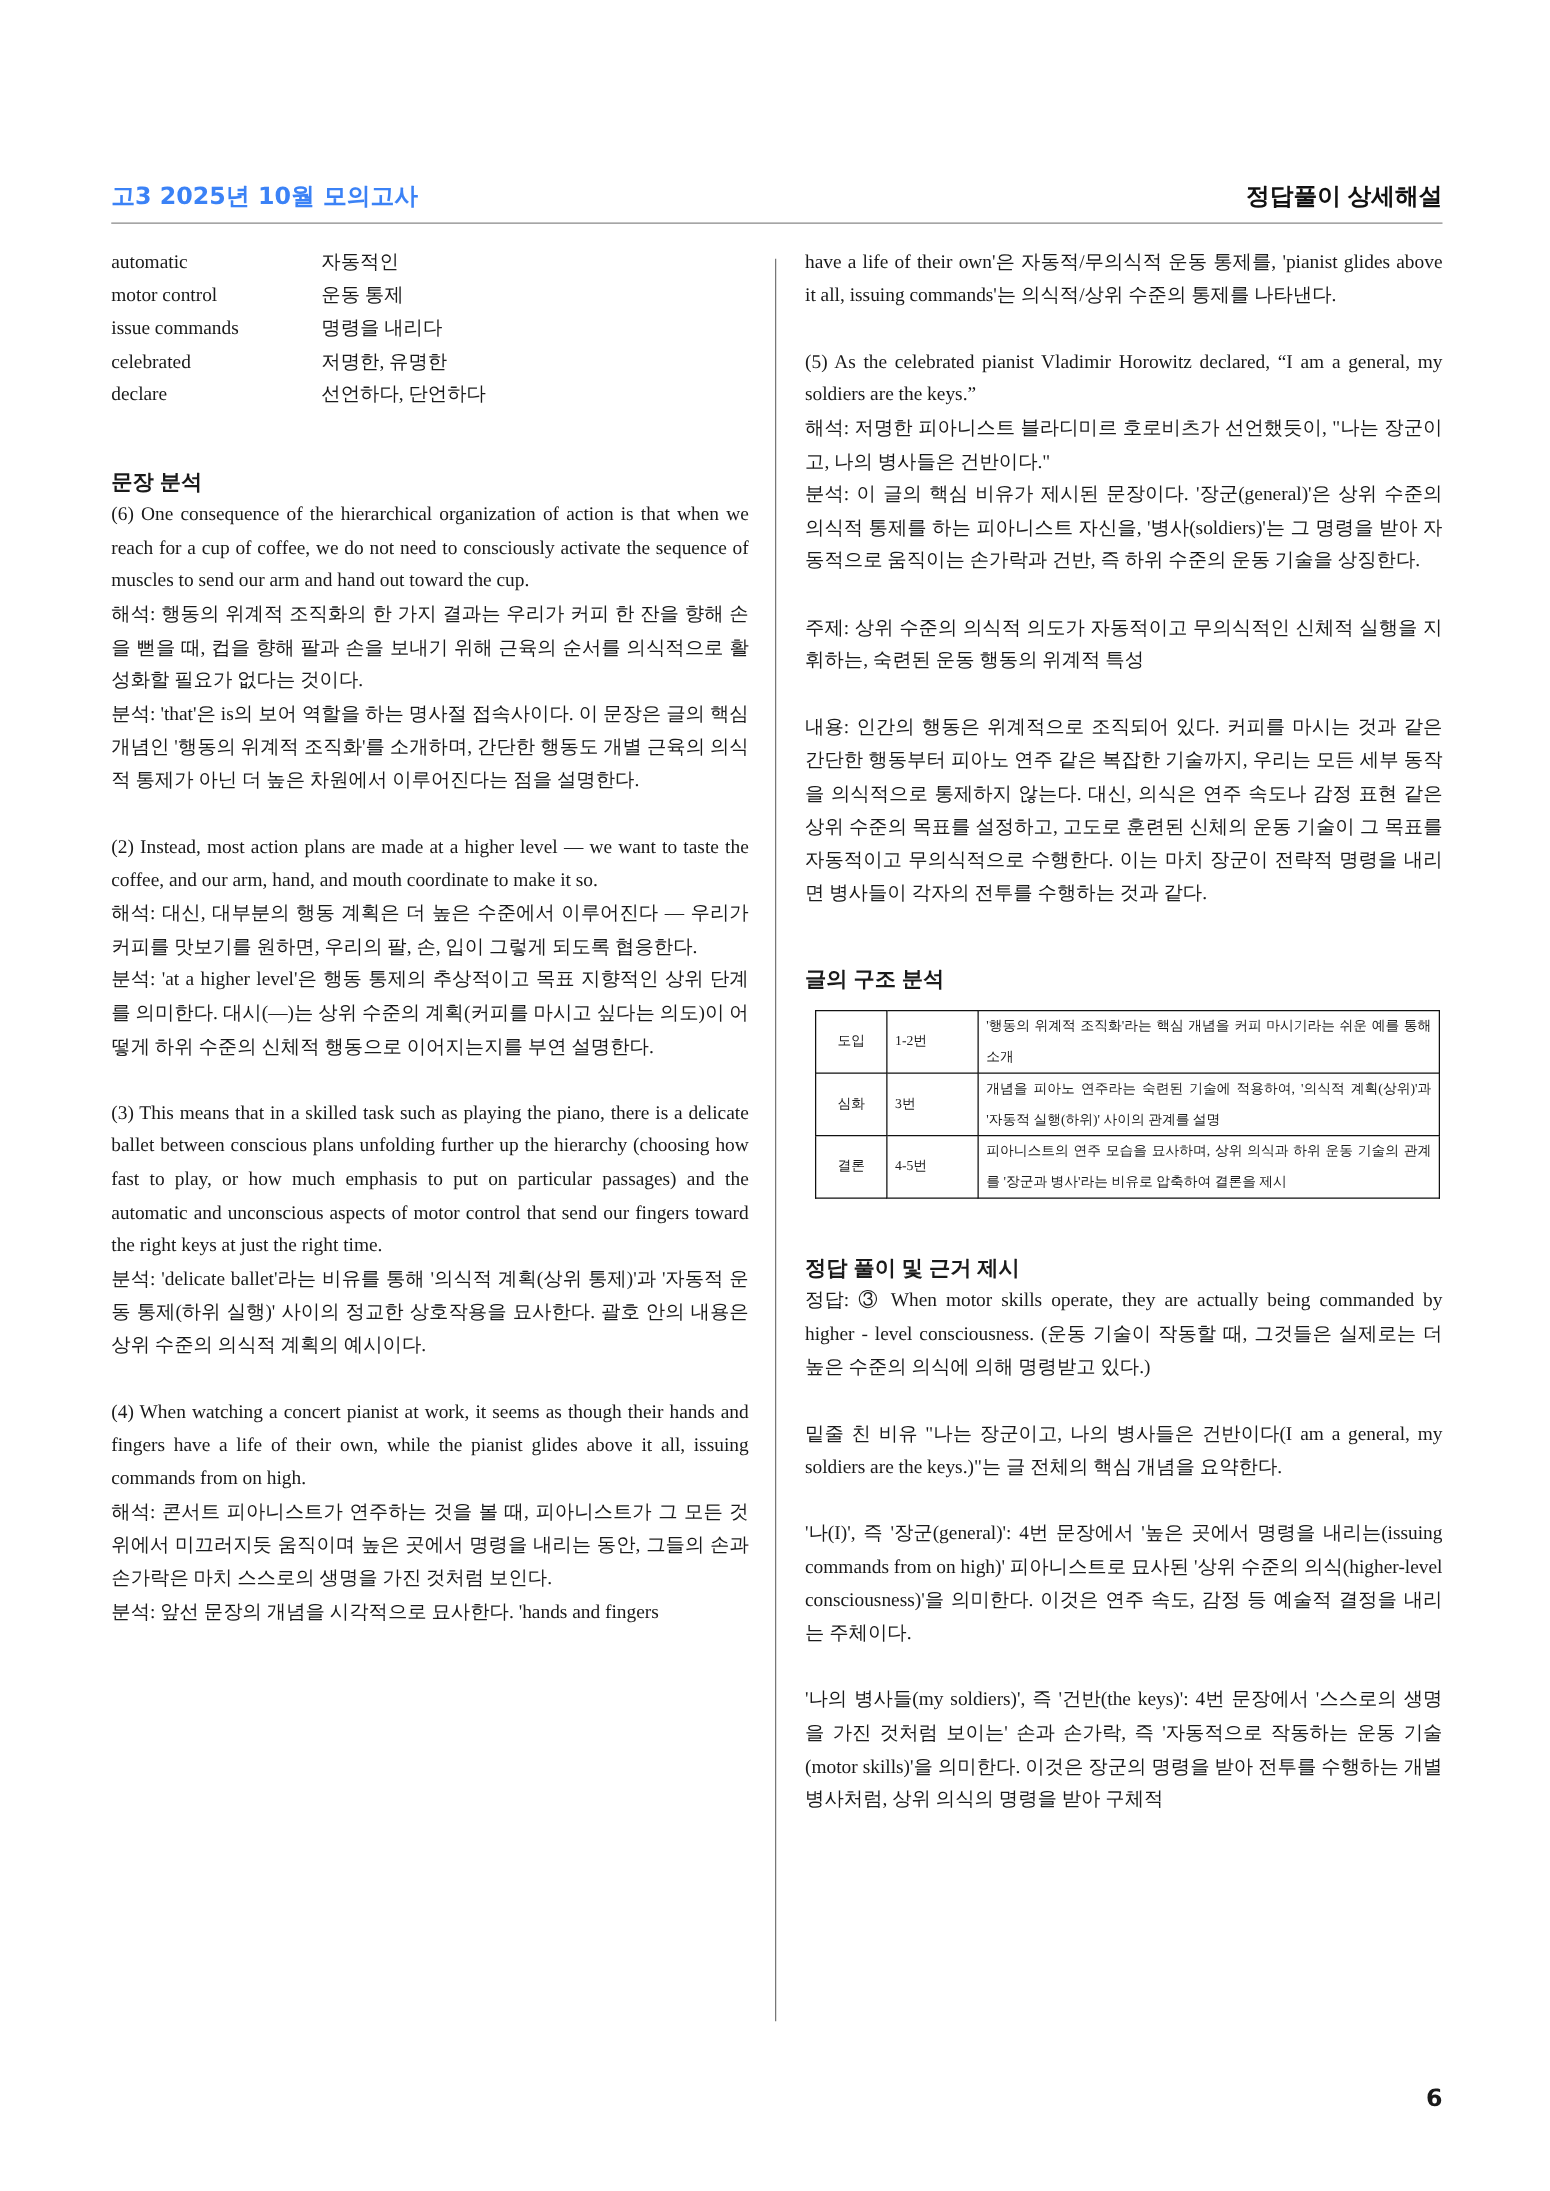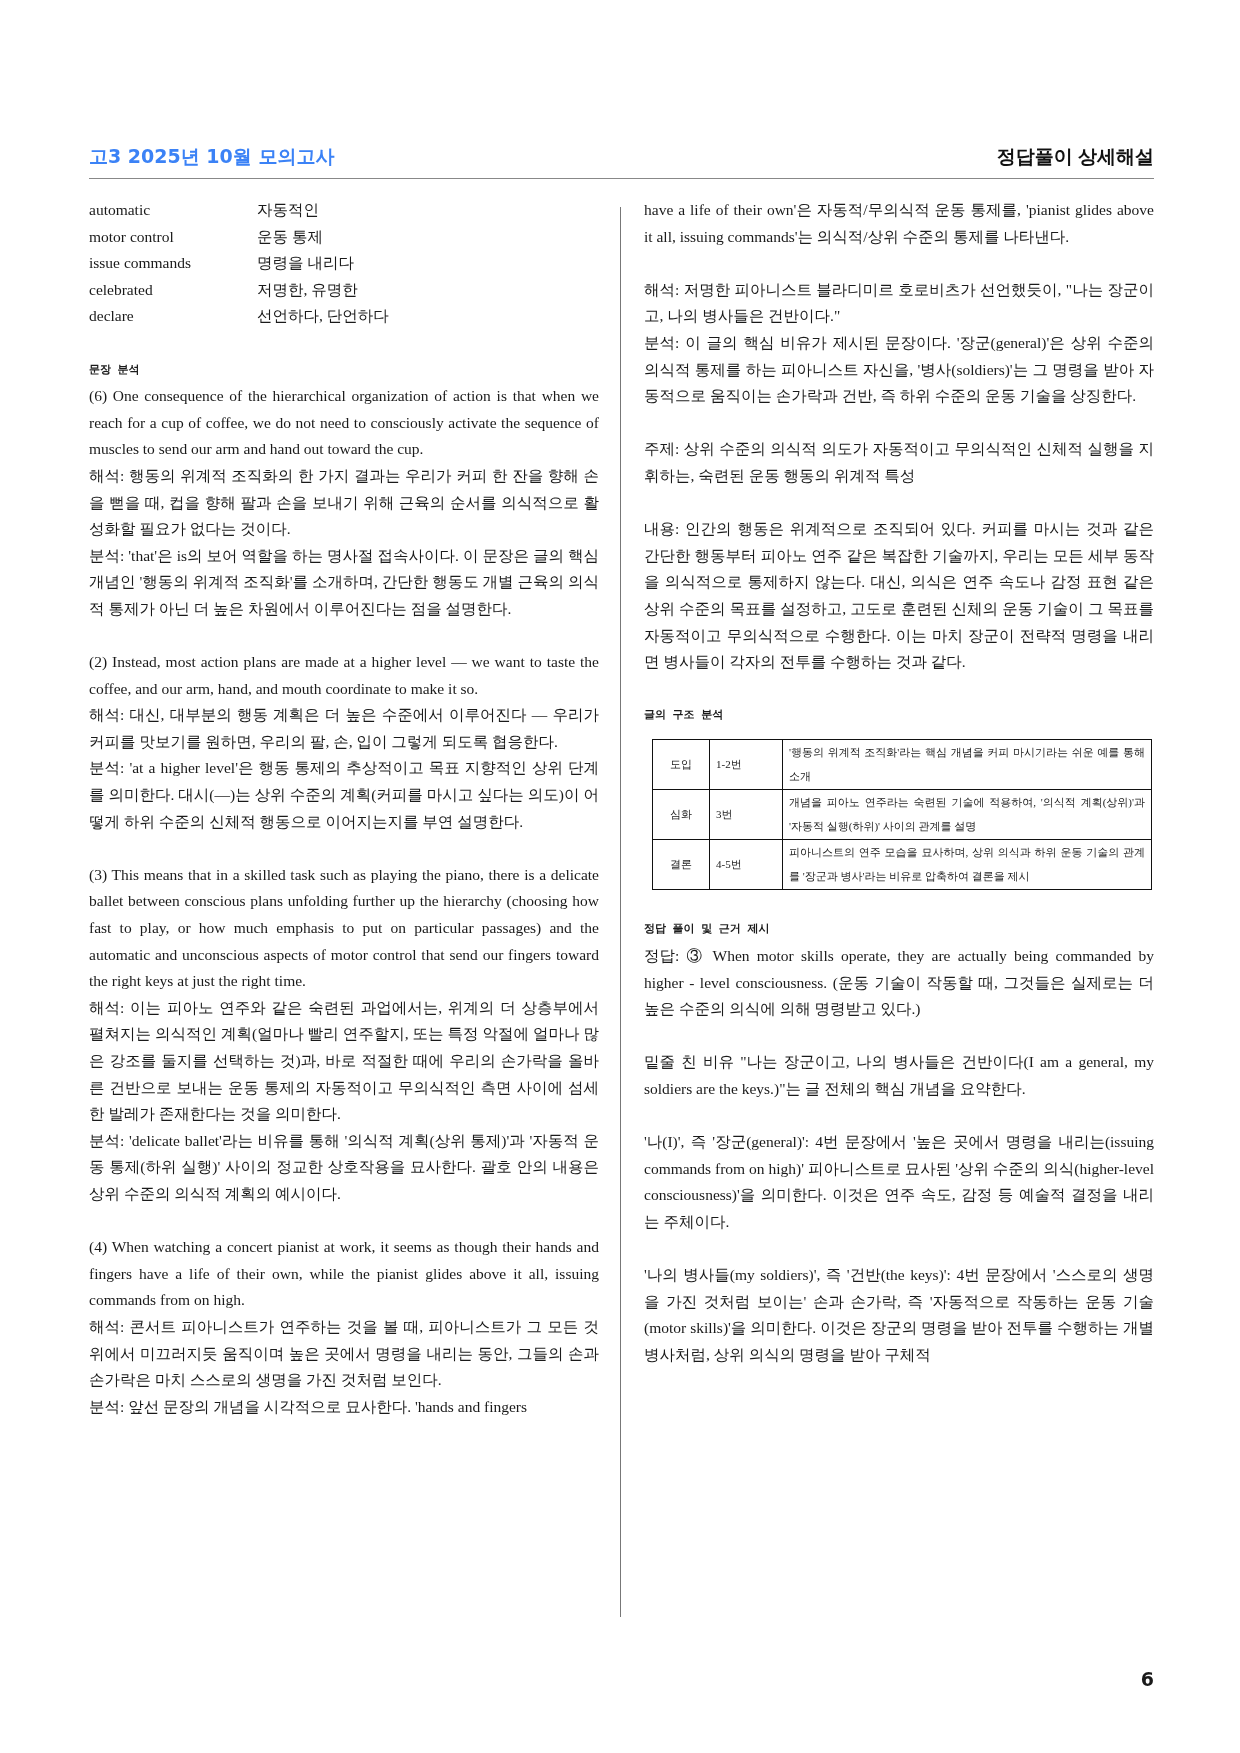--- a/index.html
+++ b/index.html
@@ -9,21 +9,21 @@
     .header-right { position: absolute; right: 0; top: 4px; font-family: Liberation Sans, sans-serif; font-weight: bold; font-size: 19px; color: #111; }
     .header-rule { position: absolute; left: 89px; top: 178px; width: 1065px; height: 1px; background: #888; }
     .col-divider { position: absolute; left: 620px; top: 207px; width: 1px; height: 1410px; background: #777; }
     .col { position: absolute; top: 197px; width: 510px; font-family: "Liberation Serif", "DejaVu Serif", serif; font-size: 15.5px; line-height: 26.6px; text-align: justify; }
     .col-left { left: 89px; }
     .col-right { left: 644px; }
     .p { margin: 0; }
     .gap { height: 26.6px; }
     .vocab-row { display: flex; }
     .vocab-en { width: 168px; }
-    .sec-title { font-family: Liberation Mono, monospace; font-weight: bold; font-size: 11px; margin-top: 0; }
+    .sec-title { font-family: Liberation Sans, sans-serif; font-weight: bold; font-size: 17px; margin-top: 16px; }
     table.struct { border-collapse: collapse; width: 500px; margin-left: 8px; margin-top: 10px; font-size: 11px; line-height: 24.5px; }
     table.struct td { border: 1.5px solid #111; padding: 0 6px; vertical-align: middle; }
     table.struct td.c1 { width: 44px; text-align: center; }
     table.struct td.c2 { width: 60px; }
     table.struct td.c3 { text-align: justify; }
     .page-num { position: absolute; right: 86px; top: 1668px; font-family: "DejaVu Sans", sans-serif; font-weight: bold; font-size: 19px; }
   </style>
 </head>
 <body>
 
@@ -64,33 +64,33 @@
   <p class="p">해석: 행동의 위계적 조직화의 한 가지 결과는 우리가 커피 한 잔을 향해 손을 뻗을 때, 컵을 향해 팔과 손을 보내기 위해 근육의 순서를 의식적으로 활성화할 필요가 없다는 것이다.</p>
   <p class="p">분석: 'that'은 is의 보어 역할을 하는 명사절 접속사이다. 이 문장은 글의 핵심 개념인 '행동의 위계적 조직화'를 소개하며, 간단한 행동도 개별 근육의 의식적 통제가 아닌 더 높은 차원에서 이루어진다는 점을 설명한다.</p>
   <div class="gap"></div>
 
   <p class="p">(2) Instead, most action plans are made at a higher level — we want to taste the coffee, and our arm, hand, and mouth coordinate to make it so.</p>
   <p class="p">해석: 대신, 대부분의 행동 계획은 더 높은 수준에서 이루어진다 — 우리가 커피를 맛보기를 원하면, 우리의 팔, 손, 입이 그렇게 되도록 협응한다.</p>
   <p class="p">분석: 'at a higher level'은 행동 통제의 추상적이고 목표 지향적인 상위 단계를 의미한다. 대시(—)는 상위 수준의 계획(커피를 마시고 싶다는 의도)이 어떻게 하위 수준의 신체적 행동으로 이어지는지를 부연 설명한다.</p>
   <div class="gap"></div>
 
   <p class="p">(3) This means that in a skilled task such as playing the piano, there is a delicate ballet between conscious plans unfolding further up the hierarchy (choosing how fast to play, or how much emphasis to put on particular passages) and the automatic and unconscious aspects of motor control that send our fingers toward the right keys at just the right time.</p>
-  <p class="p">해석: 이는 피아노 연주와 같은 숙련된 과업에서는, 위계의 더 상층부에서 펼쳐지는 의식적인 계획(얼마나 빨리 연주할지, 또는 특정 악절에 얼마나 많은 강조를 둘지를 선택하는 것)과, 바로 적절한 때에 우리의 손가락을 올바른 건반으로 보내는 운동 통제의 자동적이고 무의식적인 측면 사이에 섬세한 발레가 존재한다는 것을 의미한다.</p>
   <p class="p">분석: 'delicate ballet'라는 비유를 통해 '의식적 계획(상위 통제)'과 '자동적 운동 통제(하위 실행)' 사이의 정교한 상호작용을 묘사한다. 괄호 안의 내용은 상위 수준의 의식적 계획의 예시이다.</p>
   <div class="gap"></div>
 
   <p class="p">(4) When watching a concert pianist at work, it seems as though their hands and fingers have a life of their own, while the pianist glides above it all, issuing commands from on high.</p>
   <p class="p">해석: 콘서트 피아니스트가 연주하는 것을 볼 때, 피아니스트가 그 모든 것 위에서 미끄러지듯 움직이며 높은 곳에서 명령을 내리는 동안, 그들의 손과 손가락은 마치 스스로의 생명을 가진 것처럼 보인다.</p>
   <p class="p">분석: 앞선 문장의 개념을 시각적으로 묘사한다. 'hands and fingers</p>
 </div>
 
 <div class="col col-right">
   <p class="p">have a life of their own'은 자동적/무의식적 운동 통제를, 'pianist glides above it all, issuing commands'는 의식적/상위 수준의 통제를 나타낸다.</p>
   <div class="gap"></div>
 
+  <p class="p">(5) As the celebrated pianist Vladimir Horowitz declared, “I am a general, my soldiers are the keys.”</p>
   <p class="p">해석: 저명한 피아니스트 블라디미르 호로비츠가 선언했듯이, "나는 장군이고, 나의 병사들은 건반이다."</p>
   <p class="p">분석: 이 글의 핵심 비유가 제시된 문장이다. '장군(general)'은 상위 수준의 의식적 통제를 하는 피아니스트 자신을, '병사(soldiers)'는 그 명령을 받아 자동적으로 움직이는 손가락과 건반, 즉 하위 수준의 운동 기술을 상징한다.</p>
   <div class="gap"></div>
 
   <p class="p">주제: 상위 수준의 의식적 의도가 자동적이고 무의식적인 신체적 실행을 지휘하는, 숙련된 운동 행동의 위계적 특성</p>
   <div class="gap"></div>
   <p class="p">내용: 인간의 행동은 위계적으로 조직되어 있다. 커피를 마시는 것과 같은 간단한 행동부터 피아노 연주 같은 복잡한 기술까지, 우리는 모든 세부 동작을 의식적으로 통제하지 않는다. 대신, 의식은 연주 속도나 감정 표현 같은 상위 수준의 목표를 설정하고, 고도로 훈련된 신체의 운동 기술이 그 목표를 자동적이고 무의식적으로 수행한다. 이는 마치 장군이 전략적 명령을 내리면 병사들이 각자의 전투를 수행하는 것과 같다.</p>
   <div class="gap"></div>
 
   <div class="sec-title">글의 구조 분석</div>

